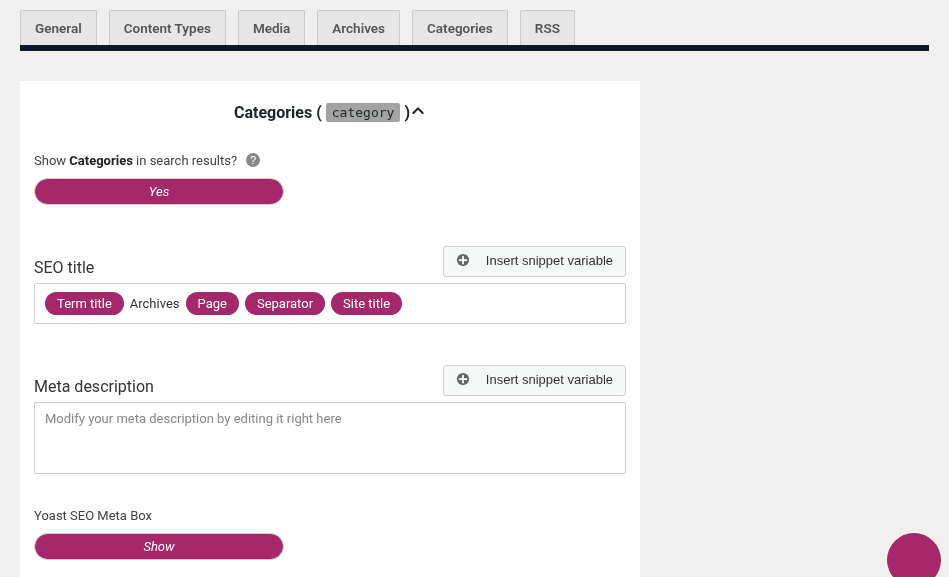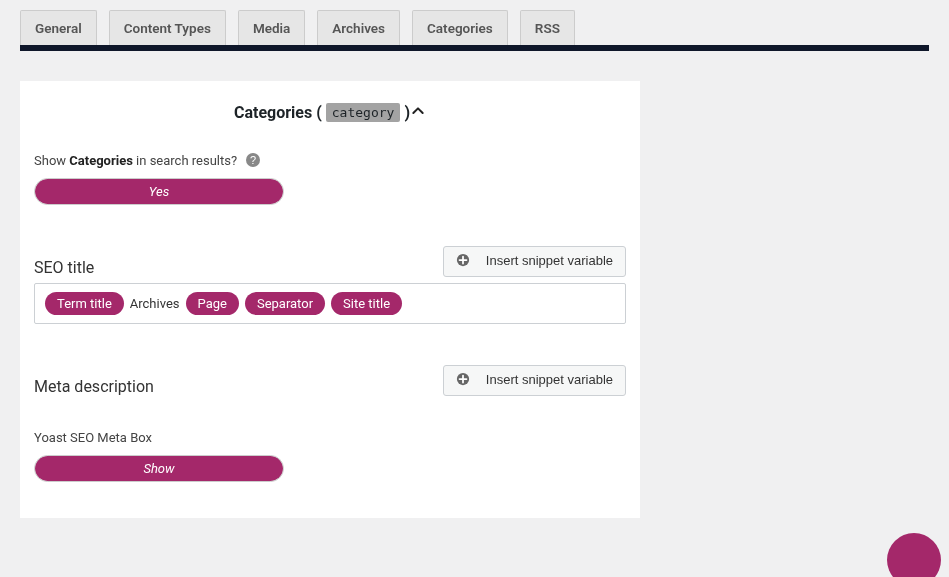--- a/index.html
+++ b/index.html
@@ -236,20 +236,21 @@
           <button class="snippet-btn">
             <span>
               <svg width="14" height="14" viewBox="0 0 16 16">
                     <circle cx="8" cy="8" r="7" fill="#666"></circle>
                     <path d="M8 4v8M4 8h8" stroke="#fff" stroke-width="2" stroke-linecap="round"></path>
                   </svg>
             </span>
             <span>Insert snippet variable</span>
           </button>
         </div>
+        <div class="input-box tall">Modify your meta description by editing it right here</div>
       </div>
 
       <div class="setting-row">
         <div class="setting-label">Yoast SEO Meta Box</div>
         <div class="toggle">
           <div class="toggle-opt active">Show</div>
         </div>
       </div>
 
     </div>

